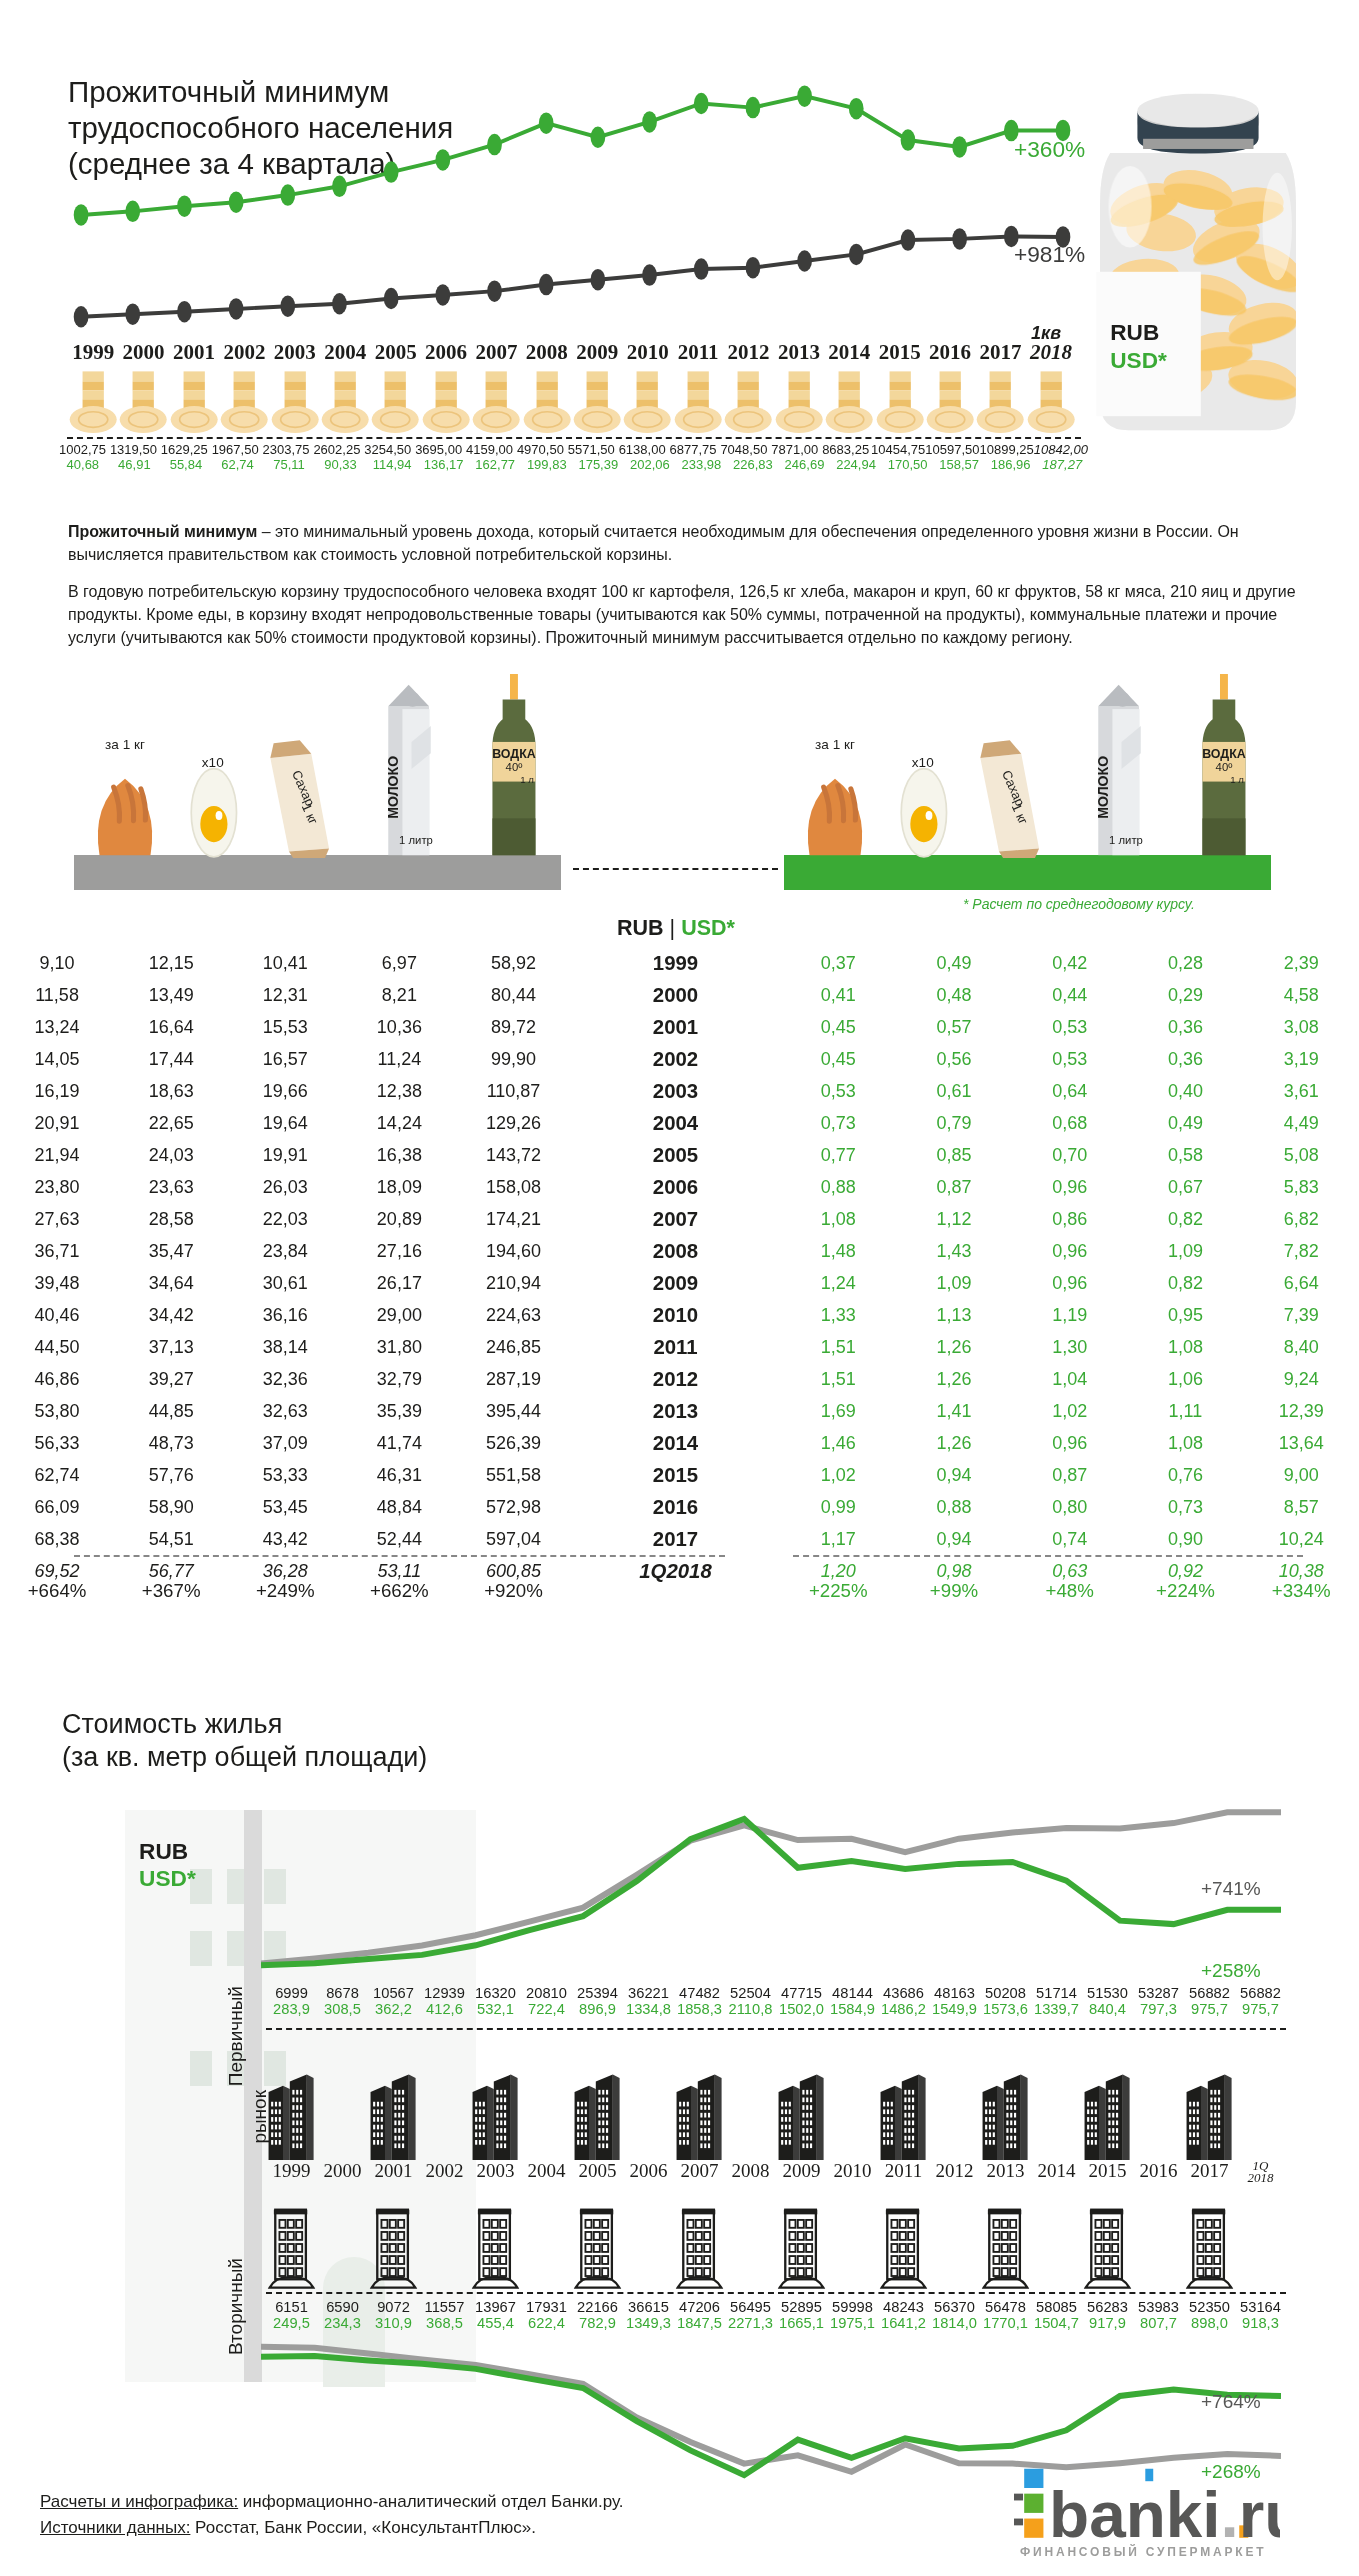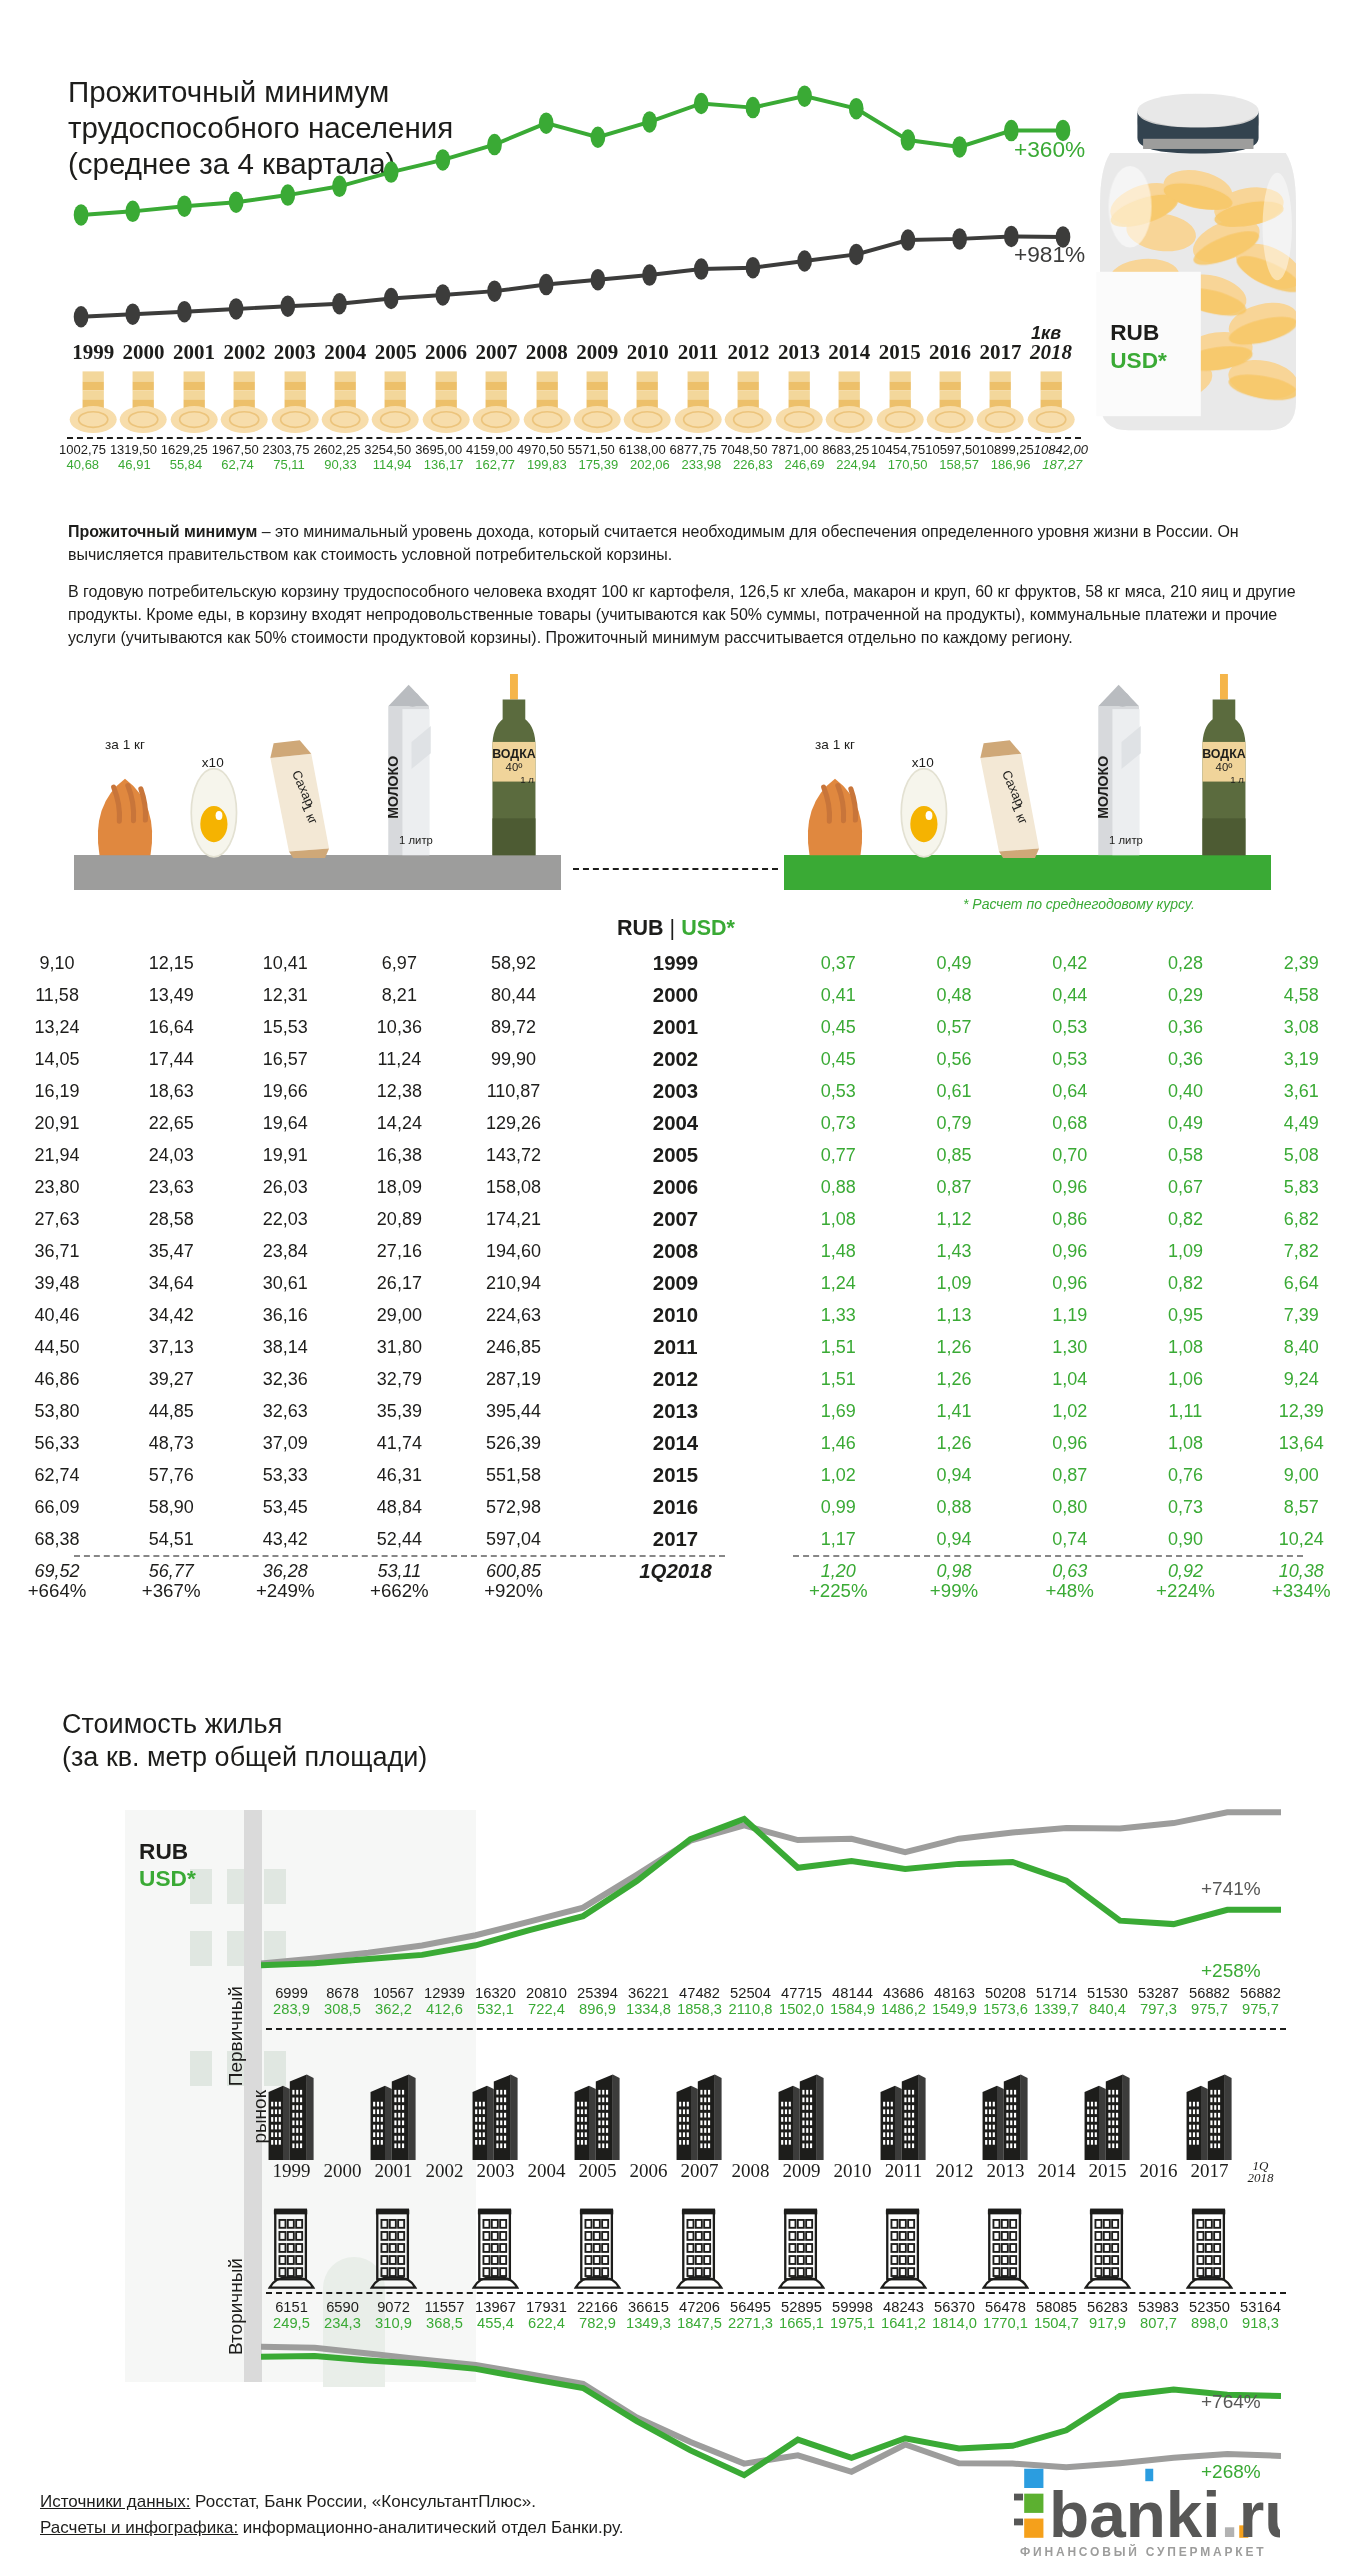--- a/index.html
+++ b/index.html
@@ -1835,22 +1835,22 @@
 
     <svg id="chart4b" viewBox="0 0 1800 250" preserveAspectRatio="none">
       <polyline id="l4b-grey" fill="none" stroke="#9d9d9c" stroke-width="6" vector-effect="non-scaling-stroke" points="0.0,12.0 94.7,13.8 189.5,23.9 284.2,34.1 378.9,43.9 473.7,60.1 568.4,77.4 663.2,136.5 757.9,179.7 852.6,217.7 947.4,203.0 1042.1,232.0 1136.8,184.0 1231.6,217.2 1326.3,217.6 1421.1,224.2 1515.8,216.8 1610.5,207.4 1705.3,200.8 1800.0,204.1"></polyline>
       <polyline id="l4b-green" fill="none" stroke="#3aaa35" stroke-width="6" vector-effect="non-scaling-stroke" points="0.0,29.6 94.7,28.0 189.5,35.9 284.2,41.8 378.9,50.8 473.7,68.0 568.4,84.6 663.2,142.9 757.9,194.3 852.6,238.0 947.4,175.5 1042.1,207.5 1136.8,173.0 1231.6,190.9 1326.3,186.3 1421.1,159.0 1515.8,98.5 1610.5,87.1 1705.3,96.4 1800.0,98.5"></polyline>
     </svg>
     <div id="pct764">+764%</div>
     <div id="pct268">+268%</div>
   </div>
 
   <div id="src">
+    <div><span class="u">Расчеты и инфографика:</span><span> информационно-аналитический отдел Банки.ру.</span></div>
     <div><span class="u">Источники данных:</span><span> Росстат, Банк России, «КонсультантПлюс».</span></div>
-    <div><span class="u">Расчеты и инфографика:</span><span> информационно-аналитический отдел Банки.ру.</span></div>
   </div>
 
   <svg id="logo" viewBox="0 0 470 160">
     <rect x="18" y="8" width="34" height="34" fill="#2b9de0"></rect>
     <rect x="18" y="52" width="34" height="34" fill="#5cb030"></rect>
     <rect x="18" y="96" width="34" height="34" fill="#f5a01b"></rect>
     <rect x="0" y="52" width="16" height="12" fill="#575756"></rect>
     <rect x="0" y="96" width="16" height="12" fill="#575756"></rect>
     <rect x="232" y="8" width="14" height="22" fill="#2b9de0"></rect>
     <rect x="398" y="108" width="16" height="22" fill="#f5a01b"></rect>

